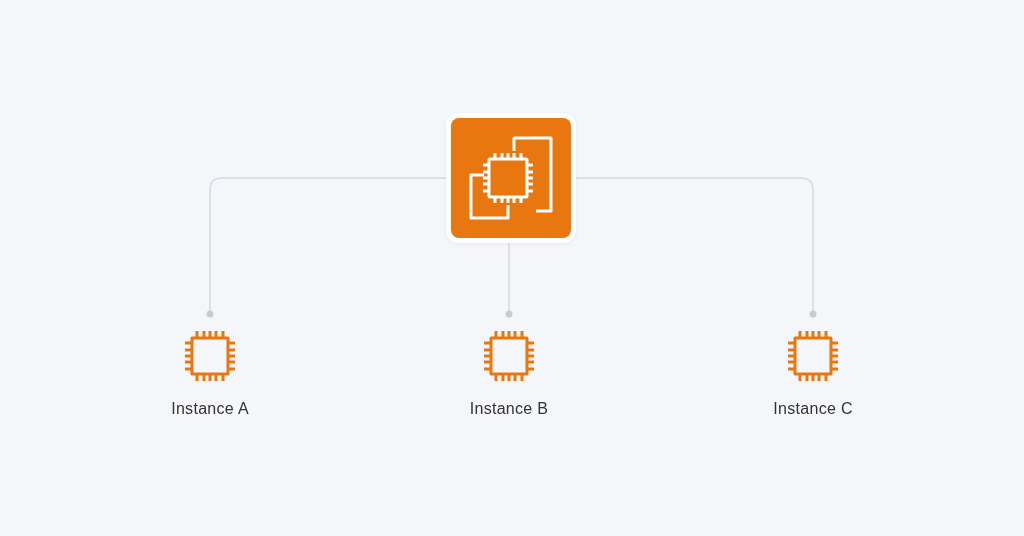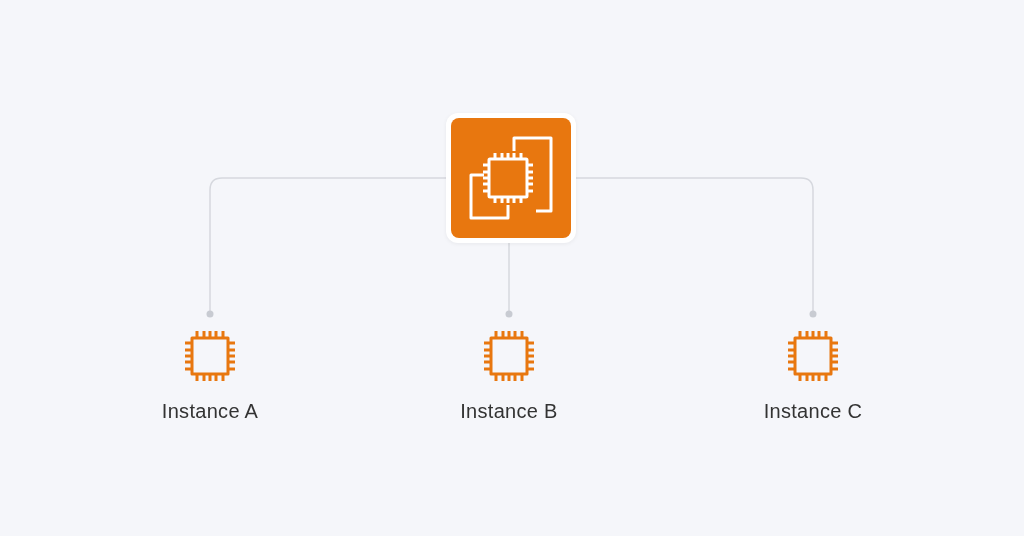--- a/index.html
+++ b/index.html
@@ -20,21 +20,21 @@
       position: absolute; left: 5px; top: 5px; width: 120px; height: 120px;
       border-radius: 8px;
     }
     .hub-inner svg { position: absolute; left: 0; top: 0; }
     .node {
       position: absolute; width: 140px; text-align: center;
     }
     .node .chip { display: block; margin: 0 auto; }
     .node .label {
       display: block; margin-top: 14px;
-      font-size: 20px; color: #333; letter-spacing: 0.3px;
+      font-size: 16px; color: #333; letter-spacing: 0.3px;
     }
   </style>
 </head>
 <body>
 
 <div class="canvas">
 
   <svg class="lines" width="1024" height="536">
 
     <path d="M446 178 H222 Q210 178 210 190 V314" fill="none" stroke="#d6d8de" stroke-width="1.5"></path>

